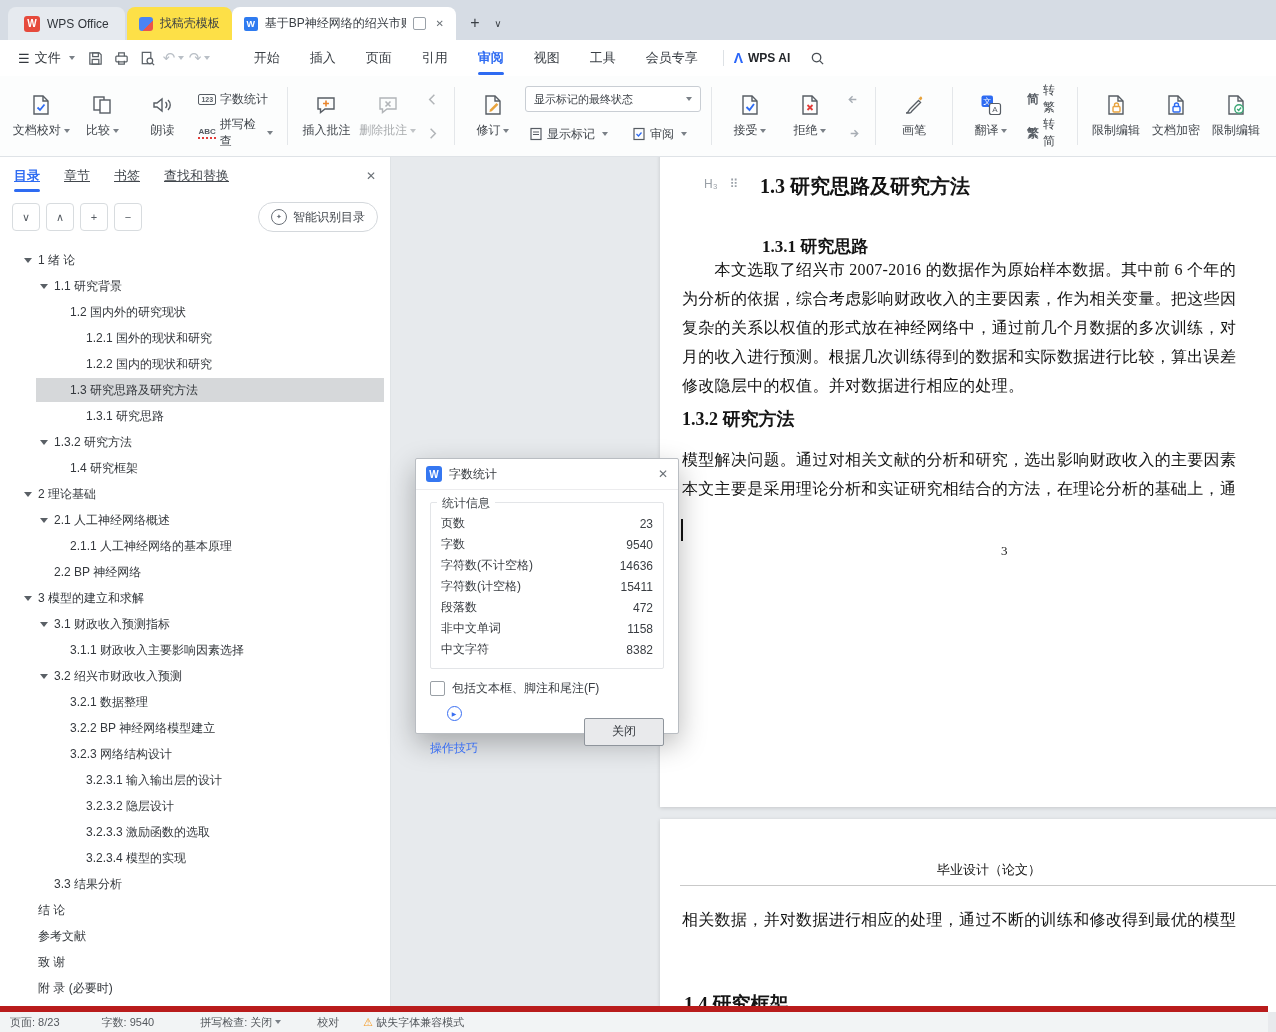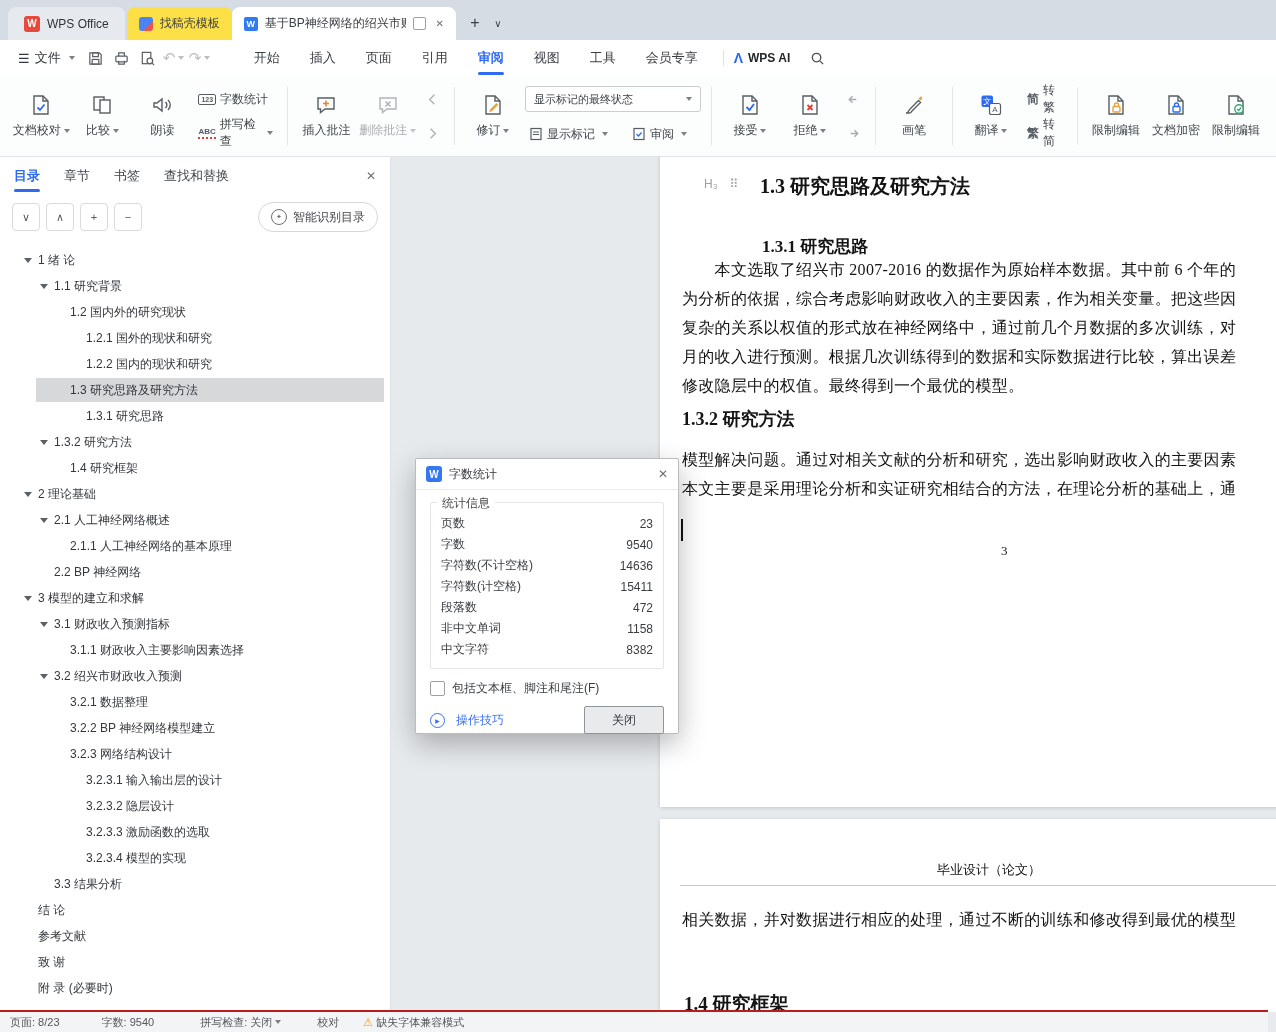--- a/index.html
+++ b/index.html
@@ -61,21 +61,21 @@
   .zh-ic{font-size:12px;color:#565c63;font-weight:600;}
   .i24{width:24px;height:24px;display:block;}
   .i18{width:17px;height:17px;display:block;}
   .i16{width:15px;height:15px;display:block;}
   .i14{width:14px;height:14px;display:block;}
   
   .sidebar{position:absolute;left:0;top:157px;width:390px;bottom:20px;background:#fff;
     border-right:1px solid #dfe3e6;display:flex;flex-direction:column;}
   .panel-tabs{display:flex;align-items:center;height:38px;padding:0 14px;gap:24px;
     font-size:13px;color:#42474d;position:relative;flex:none;}
-  .panel-tab{height:38px;line-height:38px;position:relative;}
+  .panel-tab{height:38px;line-height:38px;position:relative;text-decoration:underline;}
   .panel-tab.active{color:#2e6bf2;font-weight:bold;}
   .panel-tab.active::after{content:'';position:absolute;left:50%;transform:translateX(-50%);
     bottom:3px;width:26px;height:3px;border-radius:2px;background:#2e6bf2;}
   .panel-x{position:absolute;right:14px;color:#6b7177;font-size:12px;}
   .panel-toolbar{display:flex;align-items:center;height:44px;padding:0 12px;gap:6px;flex:none;}
   .sq{width:26px;height:26px;border:1px solid #d8dcdf;border-radius:4px;display:flex;
     align-items:center;justify-content:center;color:#565c63;font-size:11px;background:#fff;}
   .pill{margin-left:auto;height:28px;border:1px solid #d4d8dc;border-radius:15px;display:flex;
     align-items:center;gap:6px;padding:0 12px;font-size:12px;color:#42474d;background:#fff;}
   .pill-ic{width:14px;height:14px;border:1.2px solid #6a7078;border-radius:50%;display:flex;
@@ -125,28 +125,28 @@
     font-weight:bold;display:flex;align-items:center;justify-content:center;}
   .dlg-x{margin-left:auto;color:#6b7177;font-size:12px;}
   .dlg-body{flex:1;padding:12px 14px 0;}
   .groupbox{border:1px solid #e3e5e8;border-radius:2px;padding:10px 10px 8px;position:relative;}
   .legend{position:absolute;top:-8px;left:6px;background:#fff;padding:0 5px;font-size:12px;color:#43474c;}
   .stat-row{display:flex;justify-content:space-between;align-items:center;height:21px;
     font-size:12px;color:#3a3e43;}
   .dlg-check{display:flex;align-items:center;gap:7px;font-size:12px;color:#3a3e43;margin-top:11px;}
   .cb{width:13px;height:13px;border:1px solid #9aa0a6;border-radius:2px;background:#fff;flex:none;}
   .dlg-footer{display:flex;align-items:center;padding:9px 14px 12px;flex:none;}
-  .tips{display:flex;align-items:center;gap:11px;color:#3a6ff2;font-size:12px;}
+  .tips{display:flex;align-items:center;gap:19px;color:#3a6ff2;font-size:12px;flex-direction:column;}
   .play-ic{width:13px;height:13px;border:1.2px solid #3a6ff2;border-radius:50%;display:flex;
     align-items:center;justify-content:center;font-size:6px;color:#3a6ff2;}
   .btn-close{margin-left:auto;width:78px;height:26px;background:#e9eaec;border:1px solid #8f959c;
     border-radius:2px;font-size:12px;color:#33373c;display:flex;align-items:center;justify-content:center;}
   
   .statusbar{position:absolute;left:0;right:8px;bottom:0;height:20px;background:#f2f4f5;
-    border-top:2px solid #b91c1c;display:flex;align-items:center;padding:0 10px;
+    border-top:6px solid #b91c1c;display:flex;align-items:center;padding:0 10px;
     font-size:11px;color:#54585d;}
   .sb-item{display:flex;align-items:center;white-space:nowrap;}
   .warn{color:#f59a23;font-size:11px;margin-right:3px;}
 </style>
 </head>
 <body>
 
 <div class="app">
 
   <div class="titlebar">
@@ -589,21 +589,21 @@
         <span>⠿</span>
       </div>
       <div class="h-section p1-h1">1.3 研究思路及研究方法</div>
       <div class="h-section p1-h2">1.3.1 研究思路</div>
       <div class="para p1-para1">
 
       <div class="docline">　　本文选取了绍兴市 2007-2016 的数据作为原始样本数据。其中前 6 个年的</div>
           <div class="docline">为分析的依据，综合考虑影响财政收入的主要因素，作为相关变量。把这些因</div>
           <div class="docline">复杂的关系以权值的形式放在神经网络中，通过前几个月数据的多次训练，对</div>
           <div class="docline">月的收入进行预测。根据几次训练得到的数据和实际数据进行比较，算出误差</div>
-          <div class="docline">修改隐层中的权值。最终得到一个最优的模型。</div>
+          <div class="docline">修改隐层中的权值。并对数据进行相应的处理。</div>
         </div>
       <div class="h-section p1-h3">1.3.2  研究方法</div>
       <div class="para p1-para2">
 
       <div class="docline">模型解决问题。通过对相关文献的分析和研究，选出影响财政收入的主要因素</div>
           <div class="docline">本文主要是采用理论分析和实证研究相结合的方法，在理论分析的基础上，通</div>
         </div>
       <div class="caret-bar"></div>
       <div class="pageno">3</div>
     </div>

